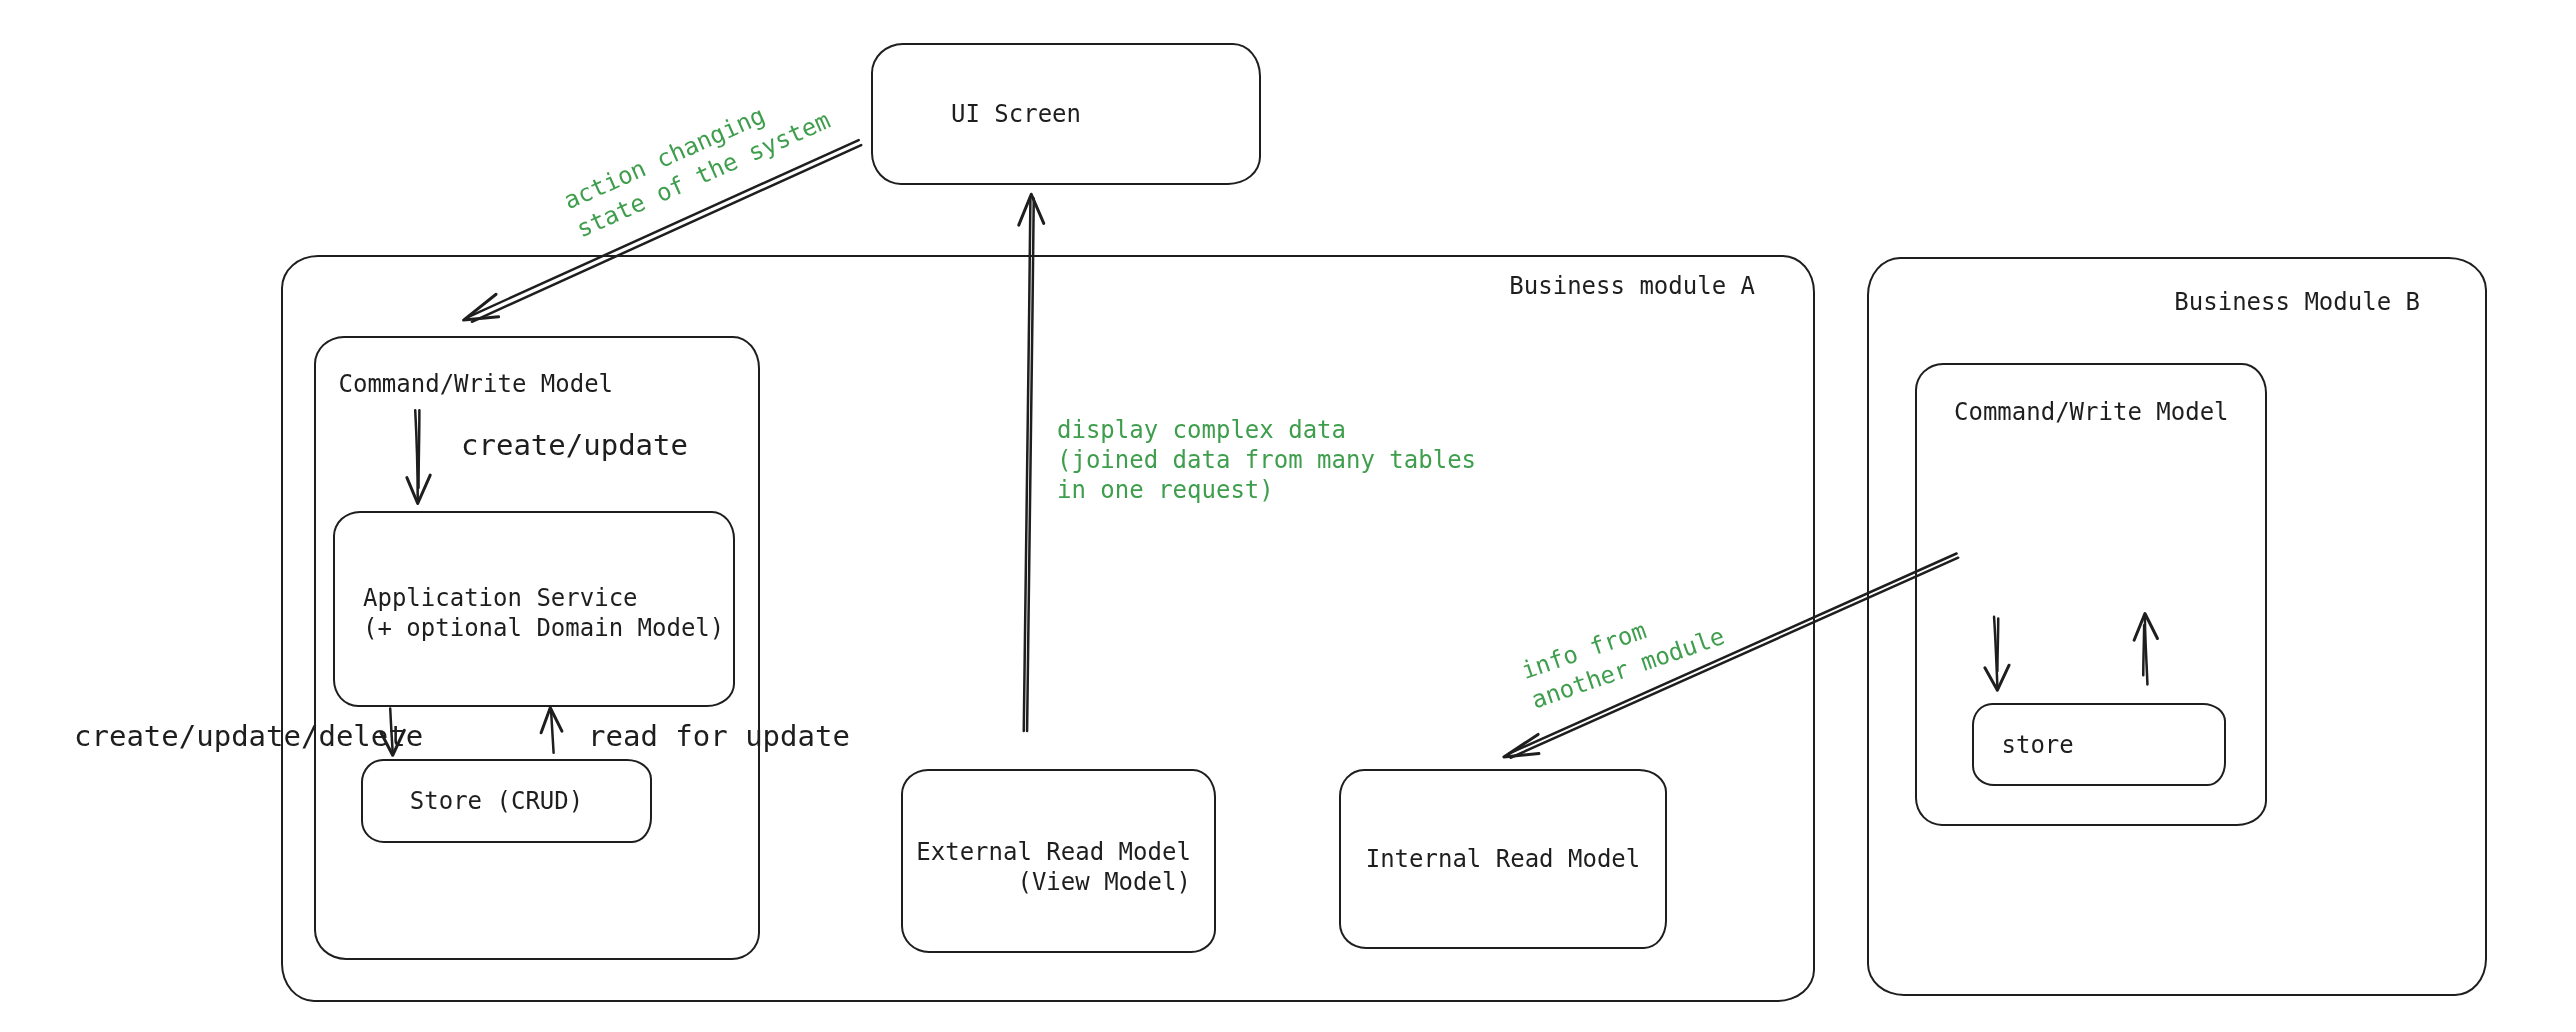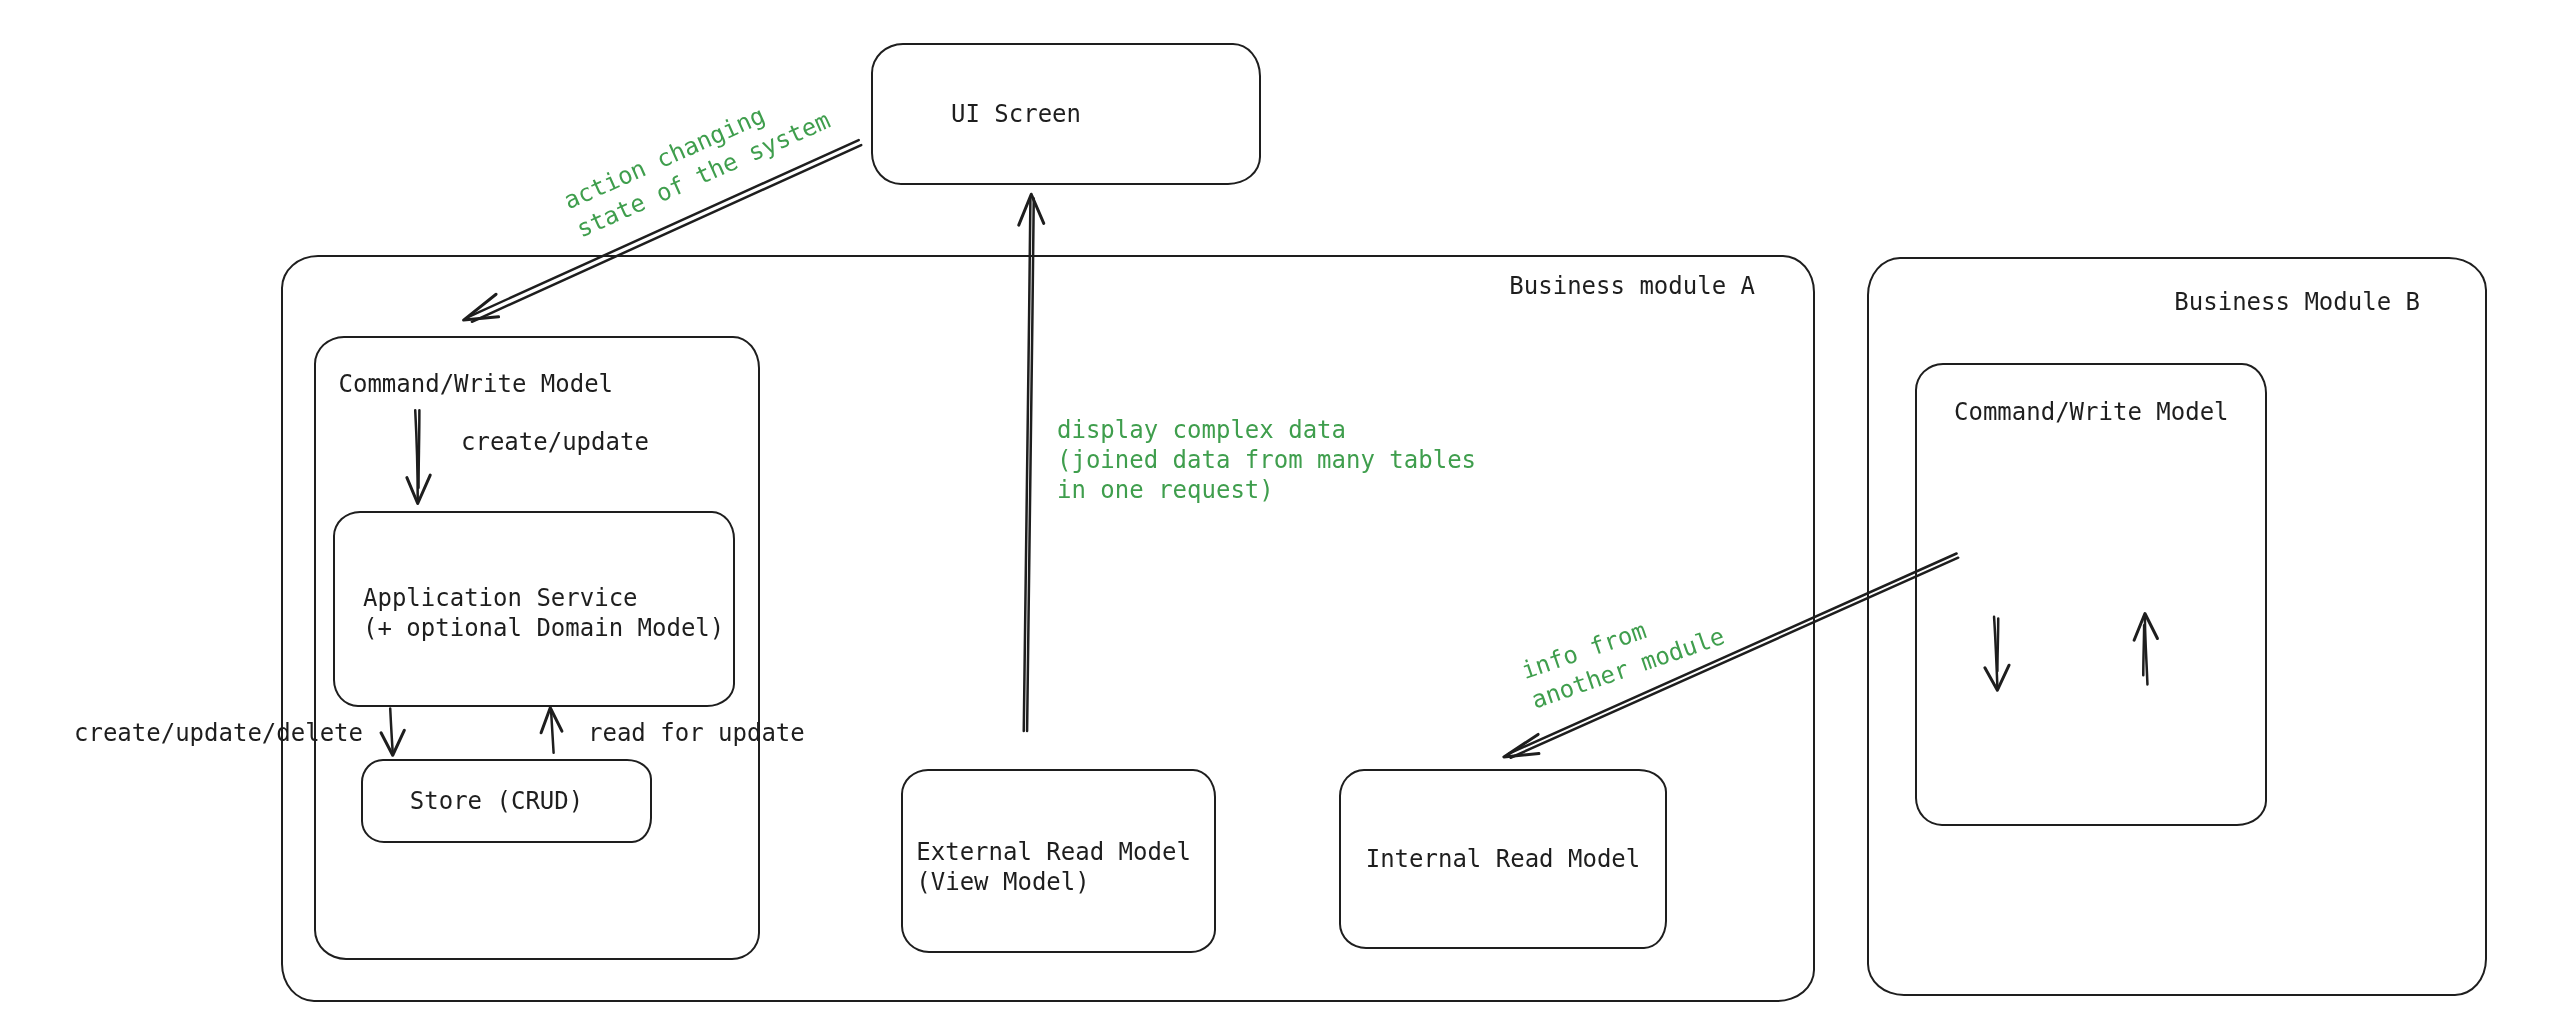--- a/index.html
+++ b/index.html
@@ -18,21 +18,21 @@
     background:transparent;
   }
   .lbl{
     font-size:24px;
     line-height:30px;
     color:var(--ink,#1e1e1e);
     white-space:pre-line;
   }
   .corner-label{position:absolute;white-space:nowrap;}
   .center-flex{display:flex;align-items:center;justify-content:center;}
-  .edge-label{position:absolute;font-size:24px;white-space:nowrap;}
+  .edge-label{position:absolute;font-size:29px;white-space:nowrap;}
   .green-note{
     position:absolute;
     font-size:24px;
     line-height:31px;
     color:var(--green,#3f9e4d);
     white-space:pre;
   }
   svg.arrows{position:absolute;left:0;top:0;pointer-events:none;}
   svg.arrows path{stroke:var(--ink,#1e1e1e);fill:none;stroke-linecap:round;stroke-linejoin:round;}
   .thin{stroke-width:3;}
@@ -61,34 +61,37 @@
 
   <div class="shape center-flex" style="left:333px;top:511px;width:402px;height:196px;border-radius:27px 23px 28px 25px / 25px 28px 23px 27px;justify-content:flex-start;padding-left:28px;padding-top:8.3px;">
     <div class="lbl">Application Service
 (+ optional Domain Model)</div>
   </div>
 
   <div class="shape center-flex" style="left:361px;top:759px;width:291px;height:84px;border-radius:22px 25px 20px 23px / 23px 20px 25px 22px;padding-right:20px;">
     <div class="lbl">Store (CRUD)</div>
   </div>
 
-  <div class="shape center-flex" style="left:901px;top:769px;width:315px;height:184px;border-radius:27px 23px 25px 28px / 25px 28px 23px 27px;justify-content:flex-start;padding-left:13.3px;padding-top:11.7px;">
+  <div class="shape center-flex" style="left:901px;top:769px;width:315px;height:184px;border-radius:27px 23px 25px 28px / 25px 28px 23px 27px;justify-content:flex-start;padding-left:13.3px;padding-top:11.7px;text-align:right;">
     <div class="lbl">External Read Model
 (View Model)</div>
   </div>
 
   <div class="shape center-flex" style="left:1339px;top:769px;width:328px;height:180px;border-radius:25px 28px 23px 27px / 27px 23px 28px 25px;">
     <div class="lbl">Internal Read Model</div>
   </div>
 
   <div class="shape" style="left:1915px;top:363px;width:352px;height:463px;border-radius:28px 25px 30px 27px / 27px 30px 25px 28px;">
     <div class="lbl corner-label" style="top:32px;left:37px;">Command/Write Model</div>
   </div>
 
 
+  <div class="shape center-flex" style="left:1972px;top:703px;width:254px;height:83px;border-radius:20px 23px 18.3px 22px / 22px 18.3px 23px 20px;justify-content:flex-start;padding-left:27.5px;">
+    <div class="lbl">store</div>
+  </div>
 
   <div class="edge-label" style="left:461px;top:428px;">create/update</div>
   <div class="edge-label" style="left:74px;top:719px;">create/update/delete</div>
   <div class="edge-label" style="left:552px;top:719px;margin-left:36px;">read for update</div>
 
   <div class="green-note" style="left:560px;top:130px;transform:rotate(-24deg);">action changing
 state of the system</div>
   <div class="green-note" style="left:1057px;top:415px;line-height:30px;">display complex data
 (joined data from many tables
 in one request)</div>

